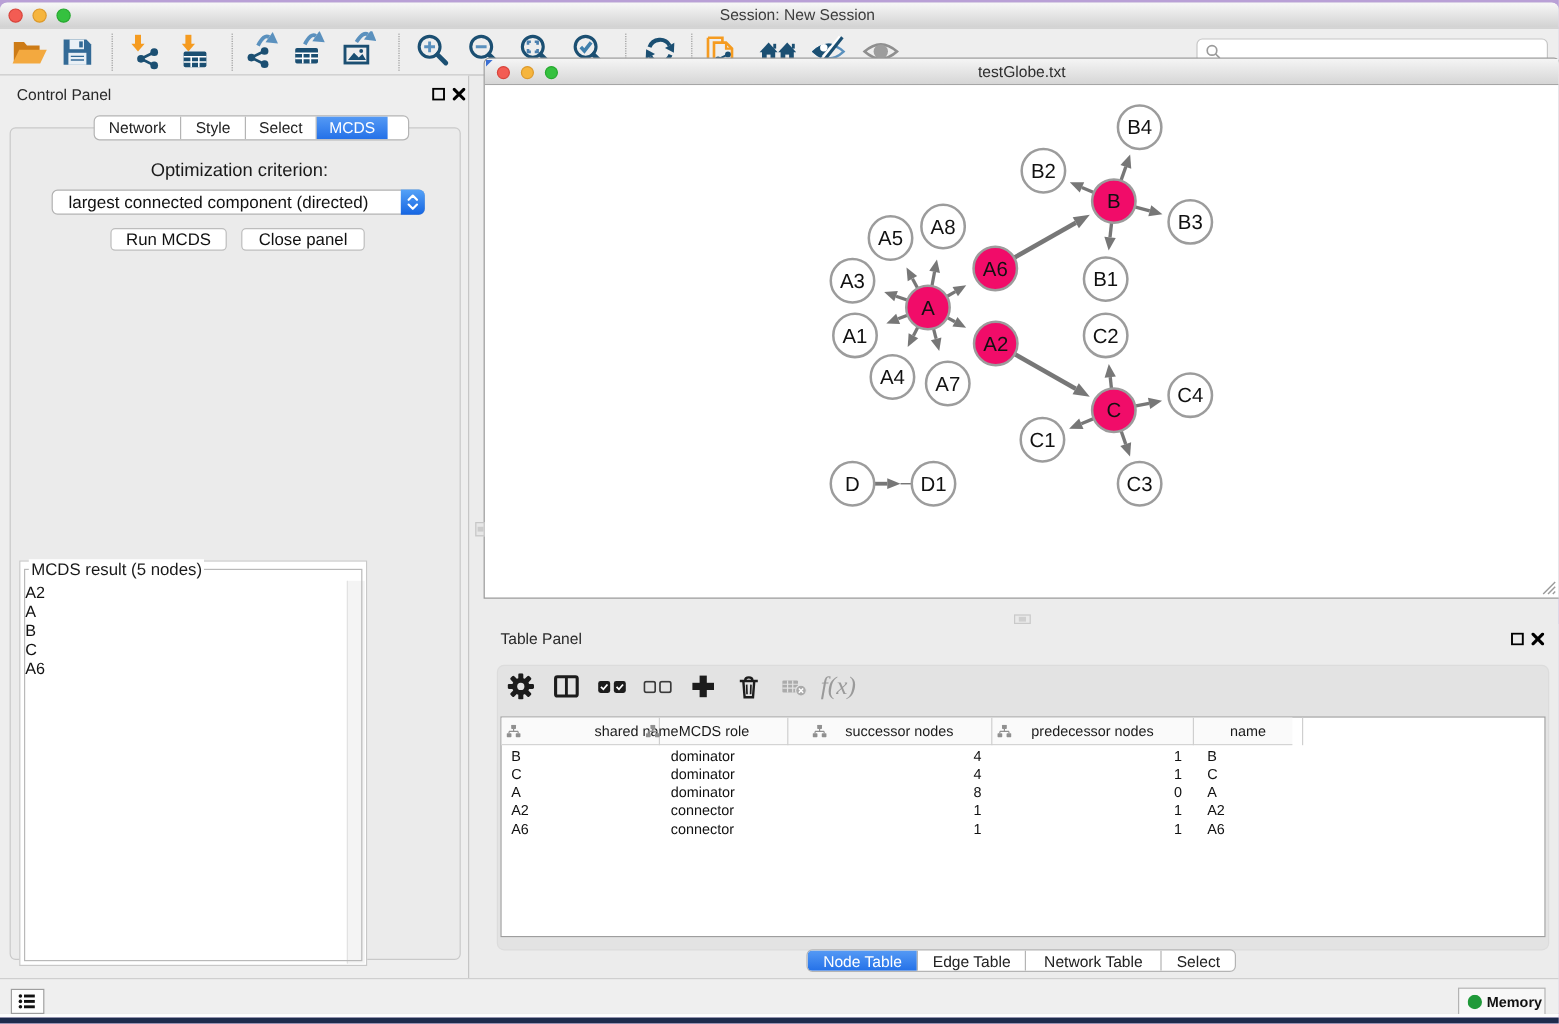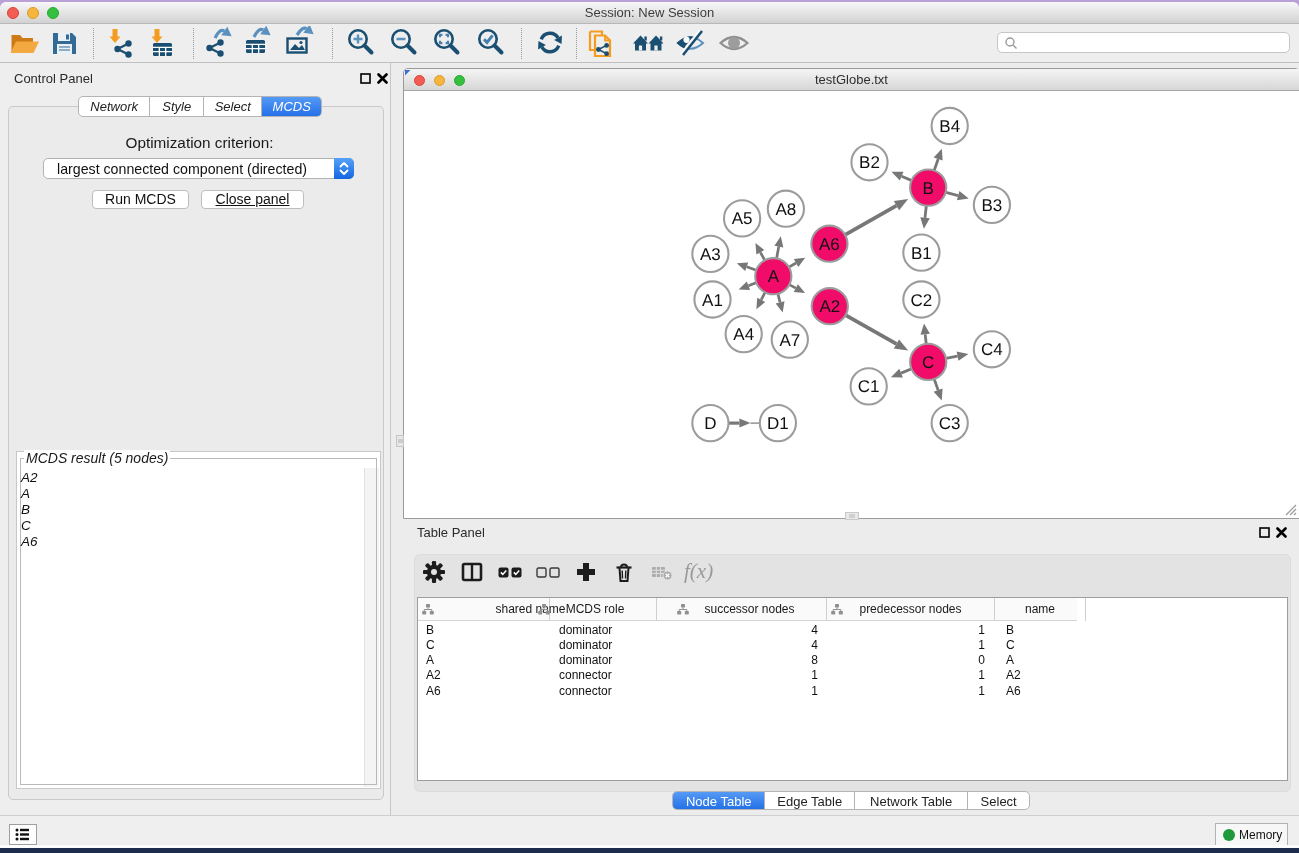--- a/index.html
+++ b/index.html
@@ -1,48 +1,48 @@
 <!DOCTYPE html>
 <html><head>
 <meta charset="utf-8">
 <style>
 * { margin:0; padding:0; box-sizing:border-box; }
 html,body { width:1299px; height:853px; overflow:hidden; }
 body { font-family:"Liberation Sans", sans-serif; background:#b9a0d6; position:relative; }
 #app { position:absolute; left:0; top:2px; width:1299px; height:844px; background:#ececec; border-radius:6px 6px 0 0; overflow:hidden; }
 .abs { position:absolute; }
 
-#titlebar { position:absolute; left:0; top:0; width:1299px; height:22px; background:linear-gradient(#f8f8f8,#d2d2d2); border-radius:6px 6px 0 0; border-bottom:1px solid #b8b8b8; }
+#titlebar { position:absolute; left:0; top:0; width:1299px; height:22px; background:linear-gradient(#f8f8f8,#d2d2d2); border-radius:6px 6px 0 0; border-bottom:1px solid #b8b8b8;padding-left:15px; }
 .tl { position:absolute; border-radius:50%; }
 #maintitle { position:absolute; top:0; width:100%; text-align:center; font-size:13px; line-height:22px; color:#3c3c3c; }
 
 #toolbar { position:absolute; left:0; top:22px; width:1299px; height:39px; background:#eeeeee; border-bottom:1px solid #c0c0c0; }
 .tsep { position:absolute; top:4px; height:31px; width:0; border-left:1px dotted #999; }
 .ticon { position:absolute; }
 #searchbox { position:absolute; left:997px; top:8px; width:293px; height:21px; background:#fff; border:1px solid #c6c6c6; border-radius:5px; }
 
 #cpanel { position:absolute; left:0; top:61px; width:391px; height:752px; background:#eeeeee; border-right:1px solid #c6c6c6; }
 .ptitle { font-size:13px; color:#2a2a2a; }
 .seg { position:absolute; display:flex; border:1px solid #b4b4b4; border-radius:5px; background:#fff; overflow:hidden; }
 .seg div { font-size:13px; color:#222; text-align:center; border-right:1px solid #b4b4b4; line-height:19px; }
 .seg div:last-child { border-right:none; }
 .seg .sel { background:linear-gradient(#559af5,#2471e8); color:#fff; }
 #cpbox { position:absolute; left:8px; top:43px; width:376px; height:694px; border:1px solid #c9c9c9; border-radius:5px; background:#ebebeb; }
 #optlabel { position:absolute; left:4px; top:71px; width:391px; text-align:center; font-size:15.3px; color:#1a1a1a; }
 #dropdown { position:absolute; left:43px; top:95px; width:311px; height:21px; background:#fff; border:1px solid #b2b2b2; border-radius:5px; }
 #dropdown .txt { position:absolute; left:13px; right:20px; top:0; height:21px; text-align:left; font-size:14.2px; line-height:20px; color:#111; }
 #stepper { position:absolute; right:-1px; top:-1px; width:20px; height:21px; background:linear-gradient(#55a2f7,#1565e2); border-radius:0 5px 5px 0; }
 .btn { position:absolute; height:19px; background:#fff; border:1px solid #bdbdbd; border-radius:4px; font-size:14px; color:#111; text-align:center; line-height:17px; }
-#resultbox { position:absolute; left:16px; top:388px; width:365px; height:338px; background:#fff; border:1px solid #c8c8c8;font-style:italic; }
+#resultbox { position:absolute; left:16px; top:404px; width:290px; height:338px; background:#fff; border:1px solid #c8c8c8; }
 #fieldset { position:absolute; left:3px; top:6px; right:3px; bottom:3px; border:1px solid #b9b9b9; }
 #fieldlabel { position:absolute; left:3px; top:-9px; background:#fff; padding:0 2px; font-size:14px; color:#1a1a1a; }
 #mcdslist { position:absolute; left:4px; top:18px; font-size:13.5px; color:#111; line-height:16px; }
 #scrolltrack { position:absolute; right:1px; top:16px; width:15px; bottom:1px; background:#f4f4f4; border-left:1px solid #e2e2e2; }
 
-#netwin { position:absolute; left:403px; top:66px; width:897px; height:451px; border:1px solid #9a9a9a; border-radius:5px 5px 0 0; background:#fff; }
+#netwin { position:absolute; left:403px; top:46px; width:897px; height:451px; border:1px solid #9a9a9a; border-radius:5px 5px 0 0; background:#fff; }
 #nettitle { position:absolute; left:0; top:0; width:100%; height:22px; background:linear-gradient(#f5f5f5,#d6d6d6); border-bottom:1px solid #a6a6a6; border-radius:5px 0 0 0; }
 #nettitle .t { position:absolute; width:100%; text-align:center; font-size:13px; line-height:22px; color:#2e2e2e; }
 
 #tpanel { position:absolute; left:392px; top:518px; width:907px; height:295px; background:#ececec; }
 #tbox { position:absolute; left:22px; top:34px; width:877px; height:238px; background:#e3e3e3; border-radius:6px; border:1px solid #dcdcdc; }
 #ttable { position:absolute; left:25px; top:77px; width:871px; height:184px; background:#fff; border:1px solid #9e9e9e; }
 #thead { position:absolute; left:0; top:0; width:659px; height:23px; background:#fafafa; border-bottom:1px solid #d4d4d4; }
 .hcell { position:absolute; top:0; height:23px; border-right:1px solid #cfcfcf; font-size:12px; color:#1a1a1a; }
 .hcell span { position:absolute; width:100%; text-align:center; top:4px; }
 .trow { position:absolute; font-size:12px; color:#111; }
@@ -219,38 +219,38 @@
 
   <div id="cpanel">
     <div class="ptitle" style="position:absolute;left:14px;top:8px;">Control Panel</div>
     <svg class="abs" style="left:360px;top:10px;" width="11" height="11" viewBox="0 0 11 11">
         <rect x="1" y="1" width="9" height="9" fill="none" stroke="#000" stroke-width="1.6"></rect>
       </svg>
     <svg class="abs" style="left:377px;top:10px;" width="11" height="11" viewBox="0 0 11 11">
         <path d="M1.5 1.5 L9.5 9.5 M9.5 1.5 L1.5 9.5" stroke="#000" stroke-width="2.6" stroke-linecap="round"></path>
       </svg>
     <div id="cpbox"></div>
-    <div class="seg" style="left:78px;top:33px;width:244px;height:21px;font-style:italic;">
+    <div class="seg" style="left:78px;top:33px;width:263px;height:21px;">
       <div style="width:72px;">Network</div>
       <div style="width:54px;">Style</div>
       <div style="width:59px;">Select</div>
       <div class="sel" style="width:59px;">MCDS</div>
     </div>
     <div id="dropdown">
       <div class="txt">largest connected component (directed)</div>
       <div id="stepper">
         <svg width="20" height="21" viewBox="0 0 20 21">
             <path d="M6.5 8.5 L10 5 L13.5 8.5" fill="none" stroke="#fff" stroke-width="1.8" stroke-linecap="round" stroke-linejoin="round"></path>
             <path d="M6.5 12.5 L10 16 L13.5 12.5" fill="none" stroke="#fff" stroke-width="1.8" stroke-linecap="round" stroke-linejoin="round"></path>
           </svg>
       </div>
     </div>
     <div id="optlabel">Optimization criterion:</div>
     <div class="btn" style="left:92px;top:127px;width:97px;">Run MCDS</div>
-    <div class="btn" style="left:201px;top:127px;width:103px;text-decoration:underline;">Close panel</div>
+    <div class="btn" style="left:201px;top:127px;width:103px;">Close panel</div>
     <div id="resultbox">
       <div id="scrolltrack"></div>
       <div id="fieldset">
           <div id="fieldlabel">MCDS result (5 nodes)</div>
         </div>
       <div id="mcdslist">A2<br>A<br>B<br>C<br>A6</div>
     </div>
   </div>
 
   <div id="netwin">
@@ -551,18 +551,18 @@
             <rect x="10" y="3.8" width="9" height="2.4"></rect>
             <rect x="10" y="8.3" width="9" height="2.4"></rect>
             <rect x="10" y="12.8" width="9" height="2.4"></rect>
           </g>
         </svg>
     </div>
     <div id="membtn">
         <svg width="12" height="12" style="position:absolute;left:7px;top:5px;">
           <circle cx="6" cy="6" r="6" fill="#1f9939"></circle>
         </svg>
-        <span style="position:absolute;left:23px;top:4px;">Memory</span>
+        <span style="position:absolute;left:23px;top:4px;font-weight:bold;">Memory</span>
       </div>
   </div>
 </div>
 <div id="whiteline"></div>
 <div id="navy"></div>
 
 </body></html>

